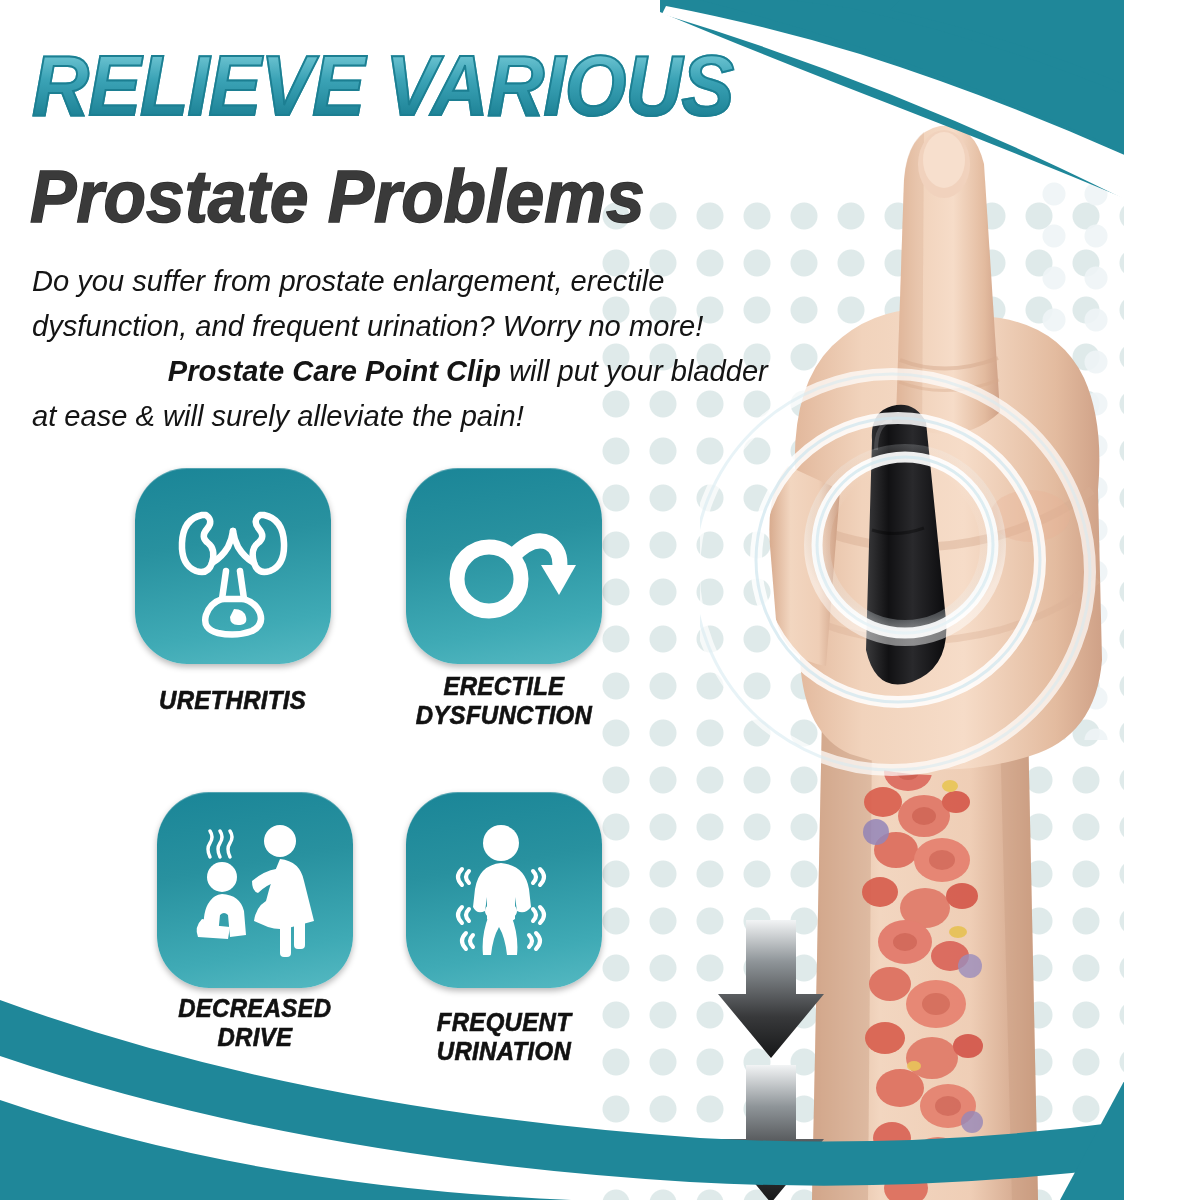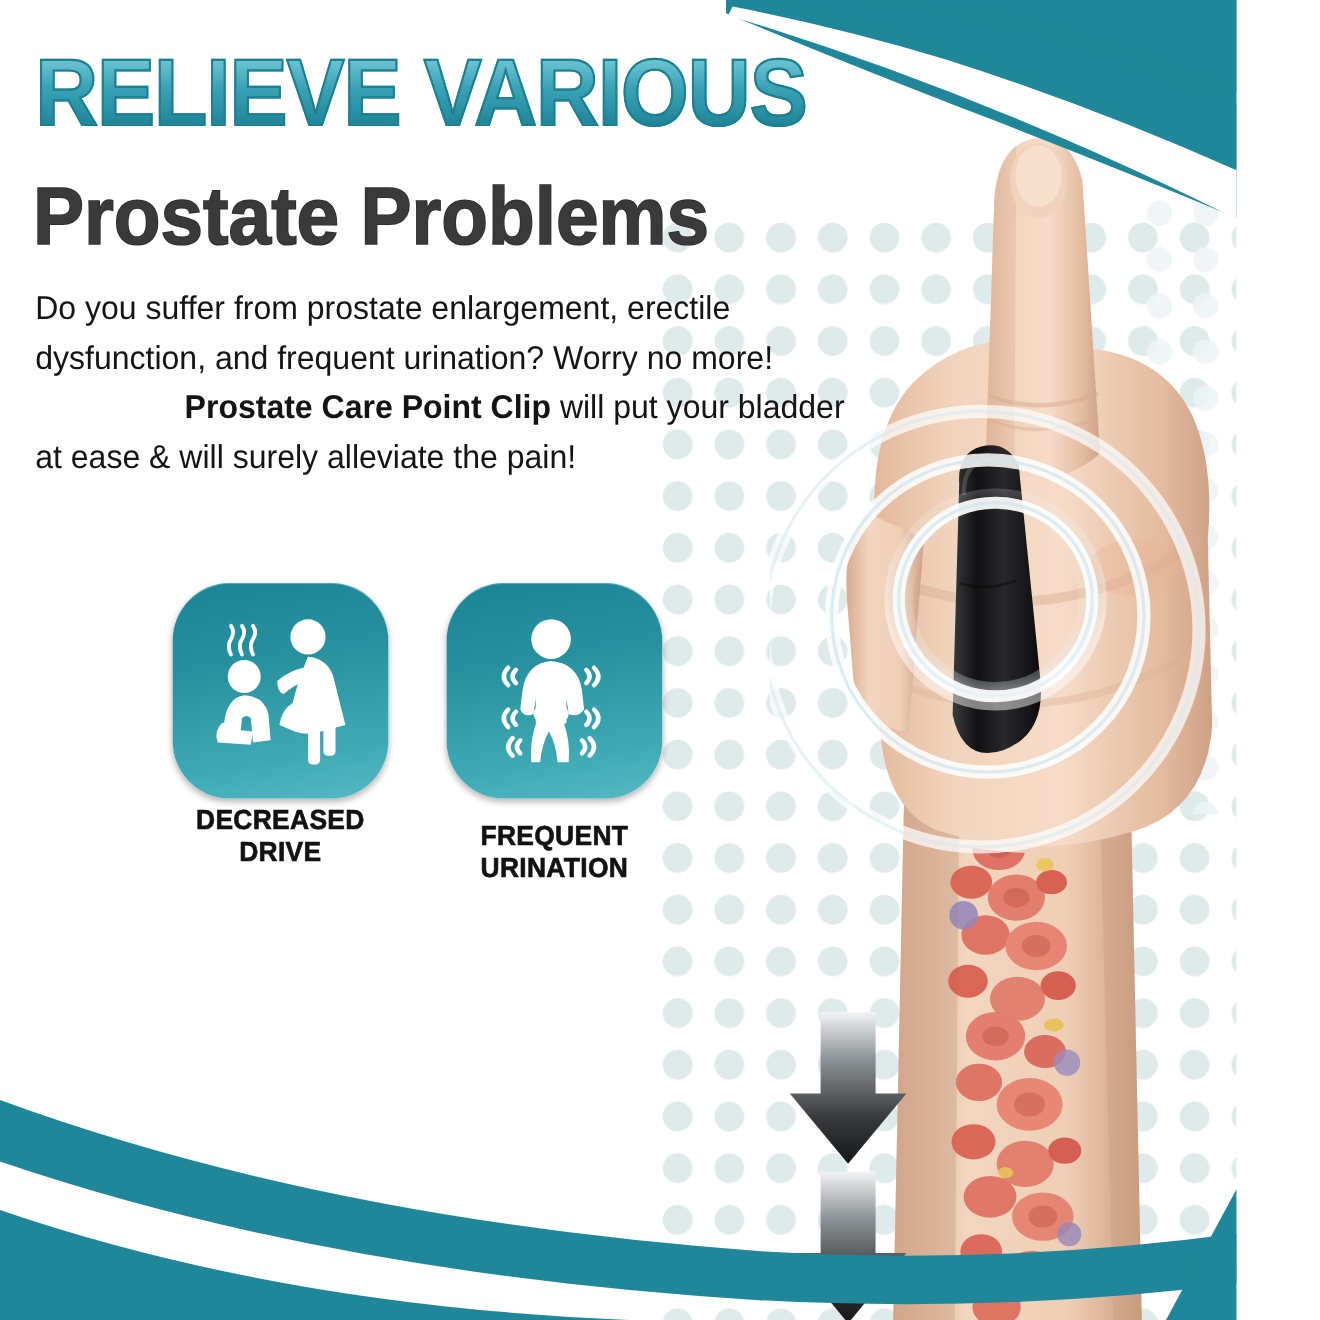--- a/index.html
+++ b/index.html
@@ -5,20 +5,21 @@
   html,body{margin:0;padding:0;}
   body{
     width:1200px;height:1200px;overflow:hidden;
     font-family:"Liberation Sans", sans-serif;
     background:#ffffff;
     position:relative;
   }
   #poster{
     position:absolute;inset:0;width:1124px;height:1200px;overflow:hidden;
     background:#ffffff;
+    font-style:italic;
   }
 
   
   .dotgrid{
     position:absolute;
     left:600px;top:200px;width:600px;height:1000px;
     background-image:radial-gradient(circle at 16px 16px, #dfeaea 0 13px, rgba(255,255,255,0) 14px);
     background-size:47px 47px;
     z-index:1;
   }
@@ -256,21 +257,51 @@
     <p>Do you suffer from prostate enlargement, erectile</p>
     <p>dysfunction, and frequent urination? Worry no more!</p>
     <p><span class="indent"></span><b>Prostate Care Point Clip</b><span> will put your bladder</span></p>
     <p>at ease &amp; will surely alleviate the pain!</p>
   </div>
 
   <div class="features">
 
     <div class="frow">
 
-
+      <div class="fcell urethritis">
+        <div class="card">
+          <svg width="150" height="150" viewBox="0 0 150 150">
+            <g fill="none" stroke="#ffffff" stroke-width="6.5" stroke-linecap="round" stroke-linejoin="round">
+              <path d="M44 24 Q25 28 24 52 Q23 74 38 80 Q50 84 54 72 Q58 58 50 52 Q42 46 49 38 Q56 30 48 24 Z"></path>
+              <path d="M106 24 Q125 28 126 52 Q127 74 112 80 Q100 84 96 72 Q92 58 100 52 Q108 46 101 38 Q94 30 102 24 Z"></path>
+              <path d="M54 72 Q64 66 70 56 Q74 48 75 40"></path>
+              <path d="M96 72 Q86 66 80 56 Q76 48 75 40"></path>
+              <path d="M68 80 L64 108"></path>
+              <path d="M82 80 L86 108"></path>
+              <path d="M64 108 Q52 112 48 124 Q44 138 60 142 Q78 146 94 140 Q106 134 102 122 Q98 112 86 108 Z"></path>
+            </g>
+            <path d="M76 118 Q86 118 88 126 Q90 134 80 134 Q72 134 72 126 Z" fill="#ffffff"></path>
+          </svg>
+        </div>
+        <div class="flabel">URETHRITIS</div>
+      </div>
+
+      <div class="fcell c2 ed">
+        <div class="card">
+          <svg width="150" height="150" viewBox="0 0 150 150">
+            <circle cx="60" cy="88" r="32" fill="none" stroke="#ffffff" stroke-width="15"></circle>
+            <path d="M83 66 Q104 44 120 52 Q134 60 130 82" fill="none" stroke="#ffffff" stroke-width="15" stroke-linecap="round"></path>
+            <path d="M112 74 L147 74 L130 104 Z" fill="#ffffff"></path>
+          </svg>
+        </div>
+        <div class="flabel">
+          <div>ERECTILE</div>
+          <div>DYSFUNCTION</div>
+        </div>
+      </div>
 
     </div>
 
     <div class="rowgap"></div>
 
     <div class="frow">
 
       <div class="fcell c2 drive">
         <div class="card">
           <svg width="150" height="150" viewBox="0 0 150 150">

